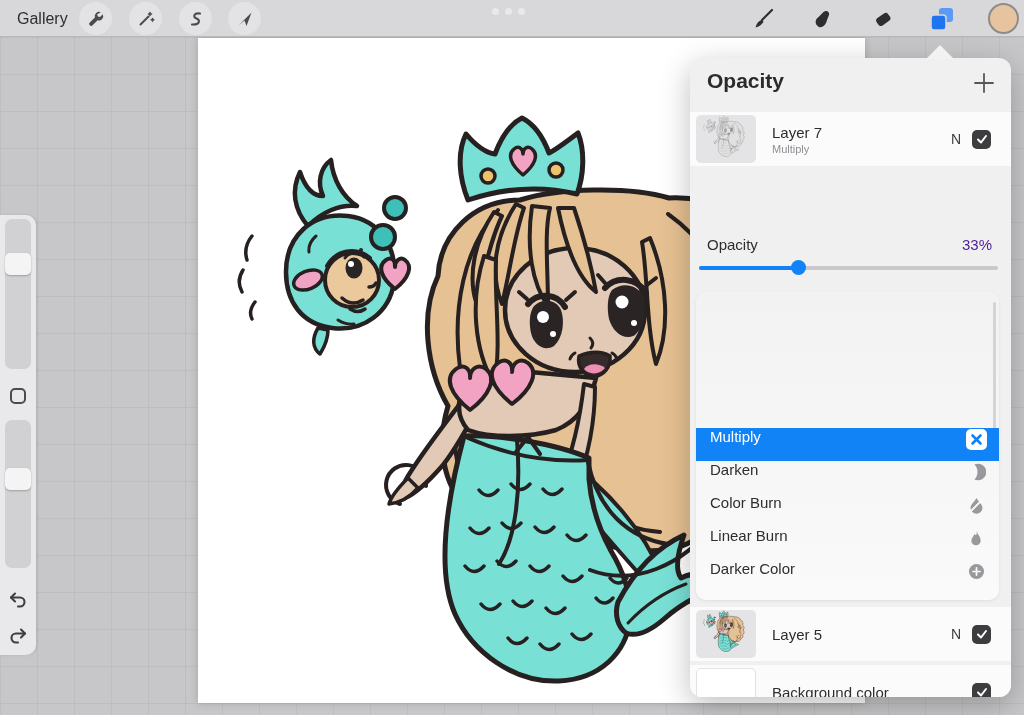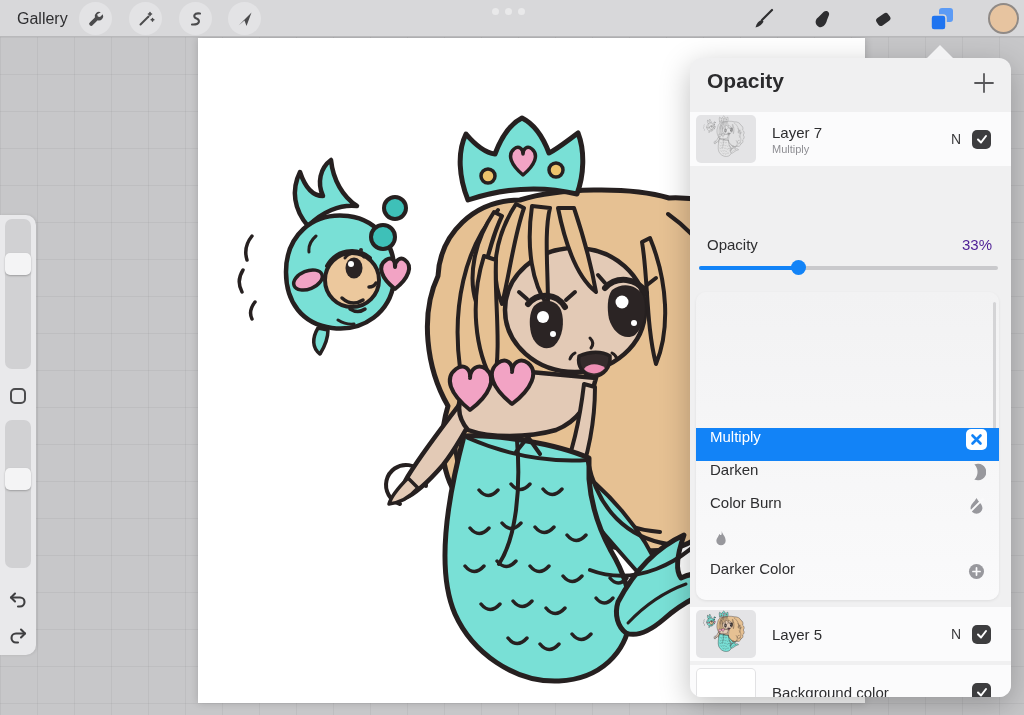--- a/index.html
+++ b/index.html
@@ -368,20 +368,21 @@
       <span class="blend-label">Color Burn</span>
       <span class="blend-icon">
         <svg width="19" height="19" viewBox="0 0 24 24">
             <path d="M12 2.5 C15 8 19.5 10.5 19.5 15 A7.5 7.5 0 1 1 4.5 15 C4.5 10.5 9 8 12 2.5 Z" fill="#98989d"></path>
             <path d="M4 20 L20 4" stroke="#fafafb" stroke-width="2.4" stroke-linecap="round"></path>
           </svg>
       </span>
     </div>
 
     <div class="blend-row" style="top:235px">
+      <span class="blend-label">Linear Burn</span>
       <span class="blend-icon">
         <svg width="16" height="18" viewBox="0 0 24 26">
             <path d="M13 2 C14 8 19 10 19 17 A7 7 0 1 1 5 17 C5 13 8.5 11 9.5 6.5 C10.8 9.5 13.8 10.5 13 2 Z" fill="#98989d"></path>
           </svg>
       </span>
     </div>
 
     <div class="blend-row" style="top:268px">
       <span class="blend-label">Darker Color</span>
       <span class="blend-icon">

